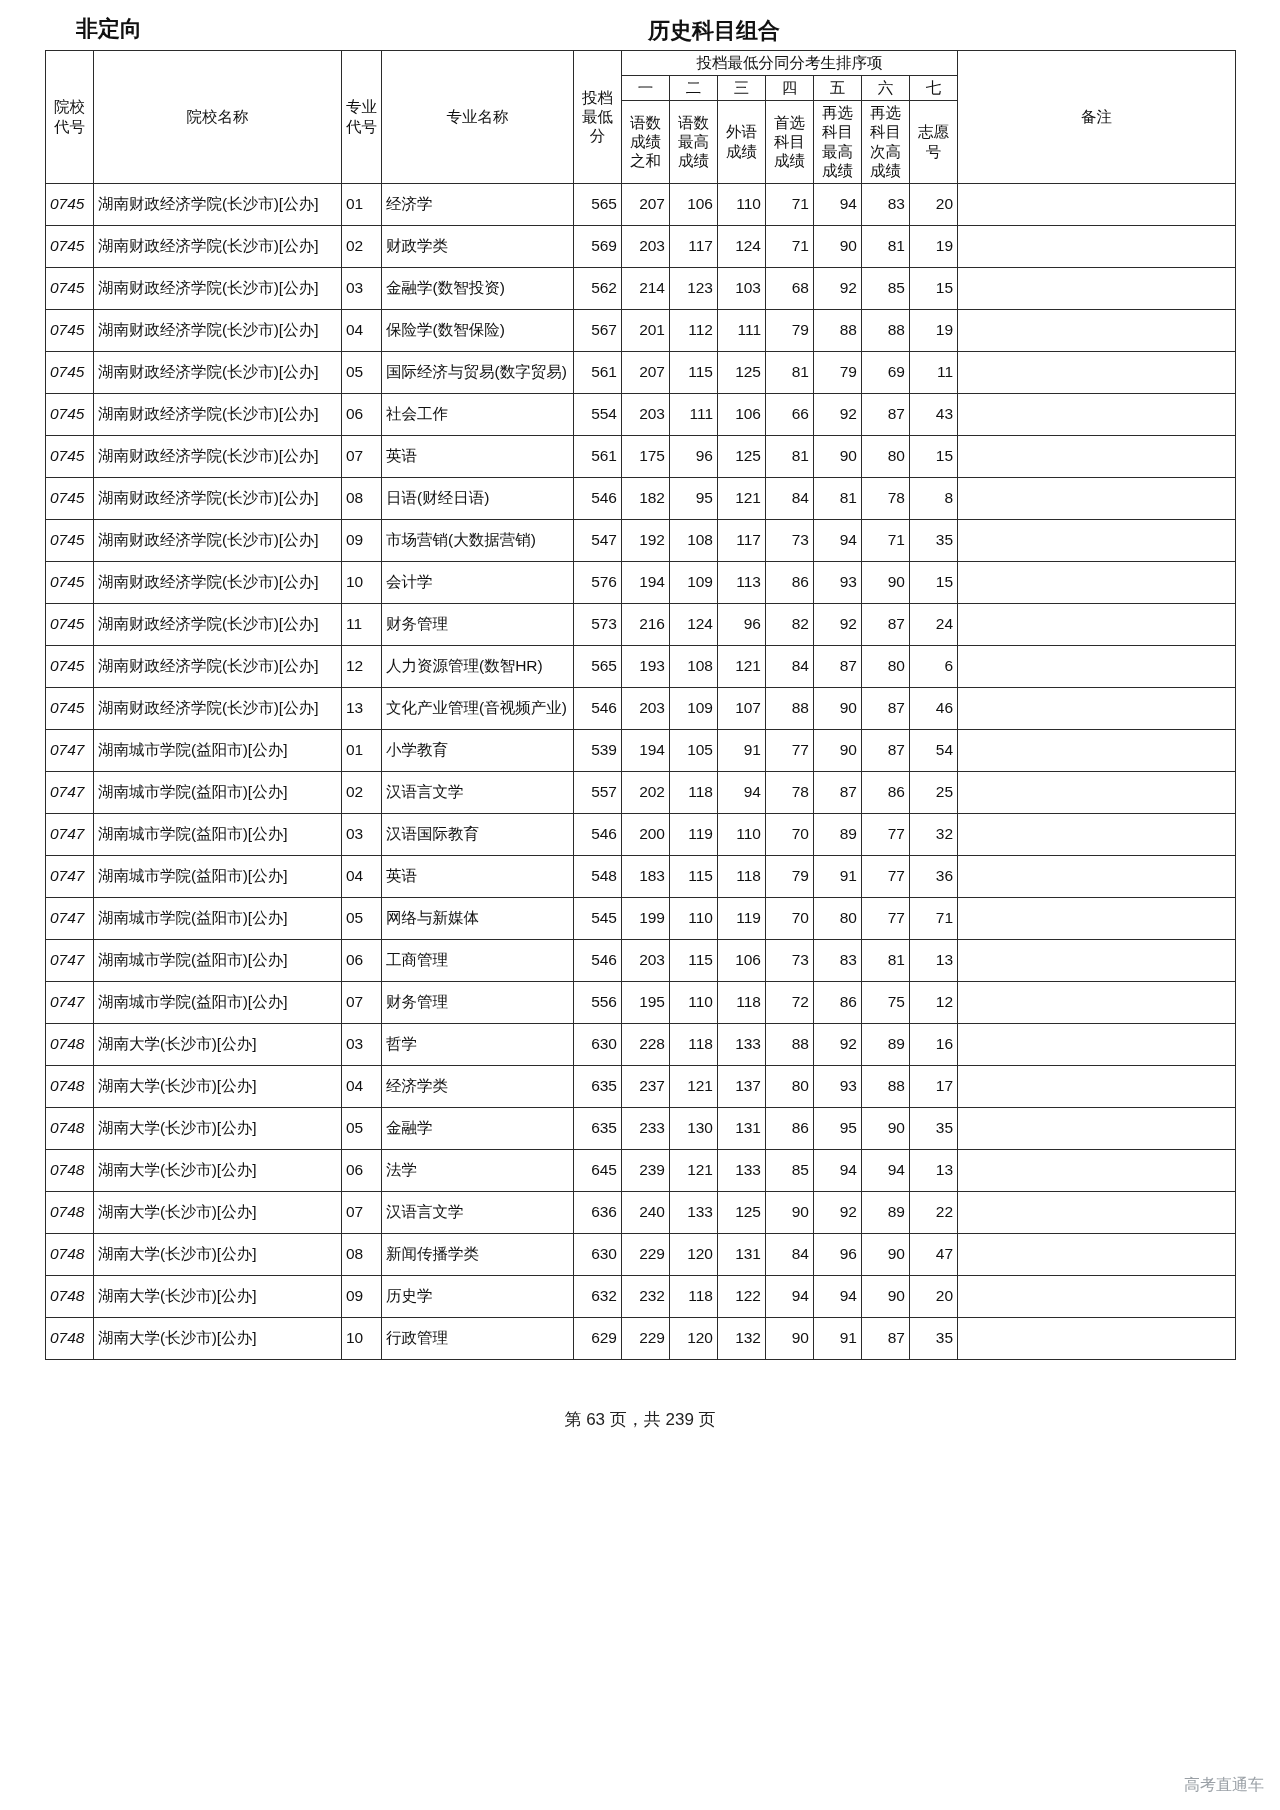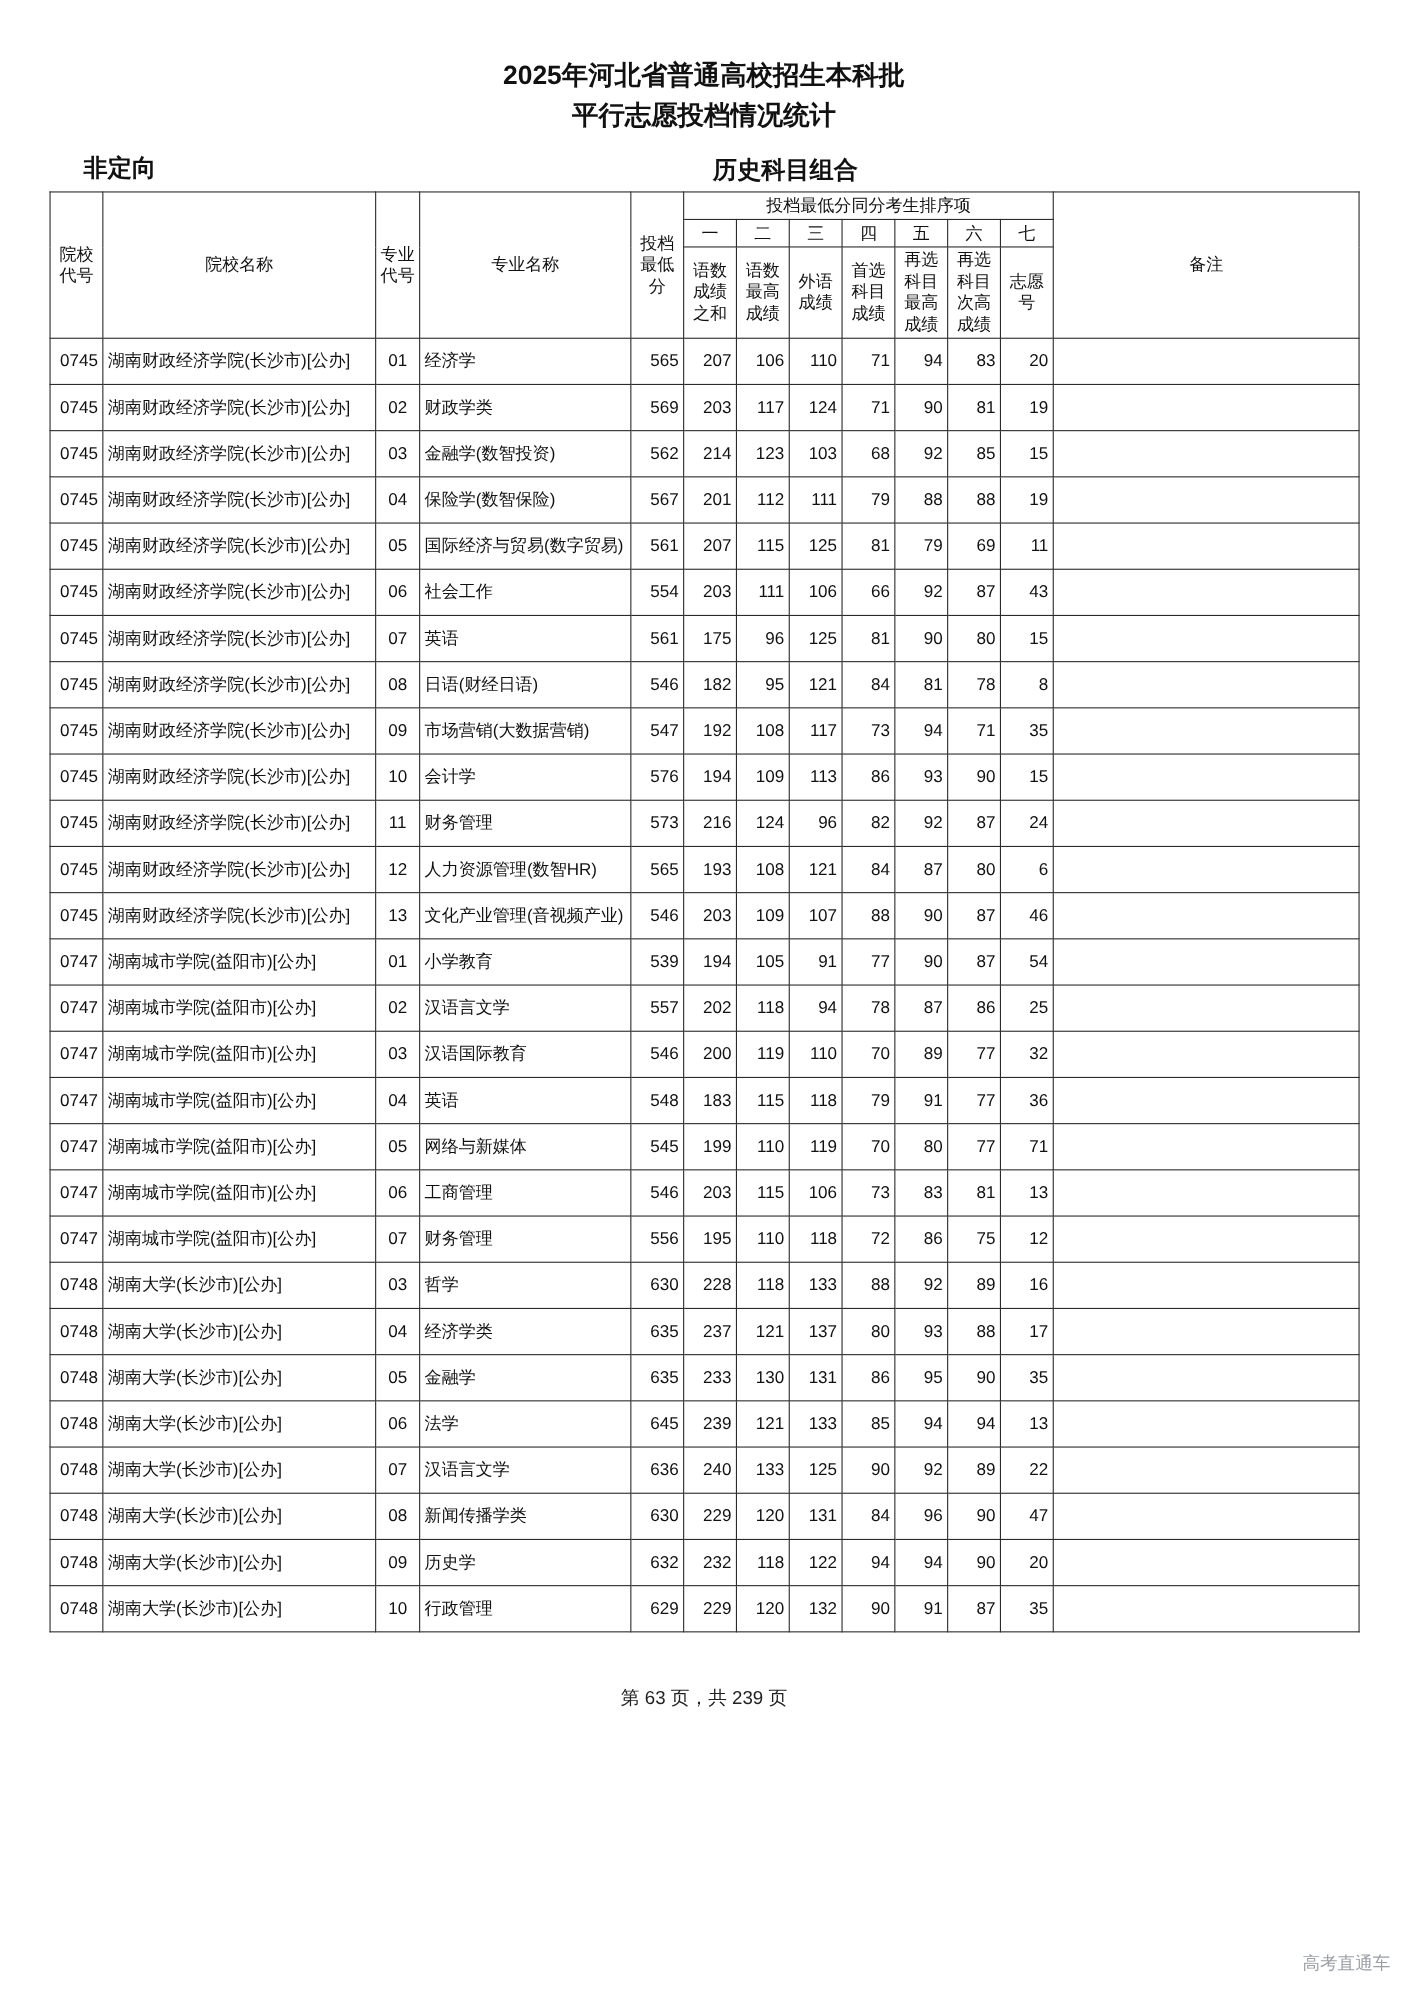--- a/index.html
+++ b/index.html
@@ -54,23 +54,23 @@
   }
   .grid thead th {
     text-align: center;
     white-space: pre-line;
     padding: 2px 2px;
   }
   .group-header { height: 25px; font-size: 15px; }
   .sort-num { height: 25px; }
   .sort-label { padding: 4px 1px; font-size: 15px; line-height: 1.22; }
   .grid td { height: 42px; padding: 2px 4px; }
-  .cell-code { text-align: right; padding: 2px 1px; }
+  .cell-code { text-align: left; padding: 2px 1px; font-style: italic; }
   .cell-college { text-align: left; padding: 2px 2px; }
-  .cell-major-code { text-align: center; }
+  .cell-major-code { text-align: left; }
   .cell-major { text-align: left; padding: 2px 5px; margin-top: 30px; }
   .num { text-align: right; padding-right: 9px; }
   .footer {
     margin-top: 48px;
     text-align: center;
     font-size: 17px;
     color: #222;
   }
   .watermark {
     position: absolute;
@@ -78,24 +78,20 @@
     bottom: 14px;
     font-size: 16px;
     color: #9aa0a6;
   }
 </style>
 </head>
 <body>
 
 <div class="page">
 
-  <div class="title">
-    <div>2025年河北省普通高校招生本科批</div>
-    <div>平行志愿投档情况统计</div>
-  </div>
 
   <div class="section-labels">
     <span class="label-left">非定向</span>
     <span class="label-right">历史科目组合</span>
   </div>
 
   <table class="grid">
     <colgroup>
       <col style="width:48px">
       <col style="width:248px">

